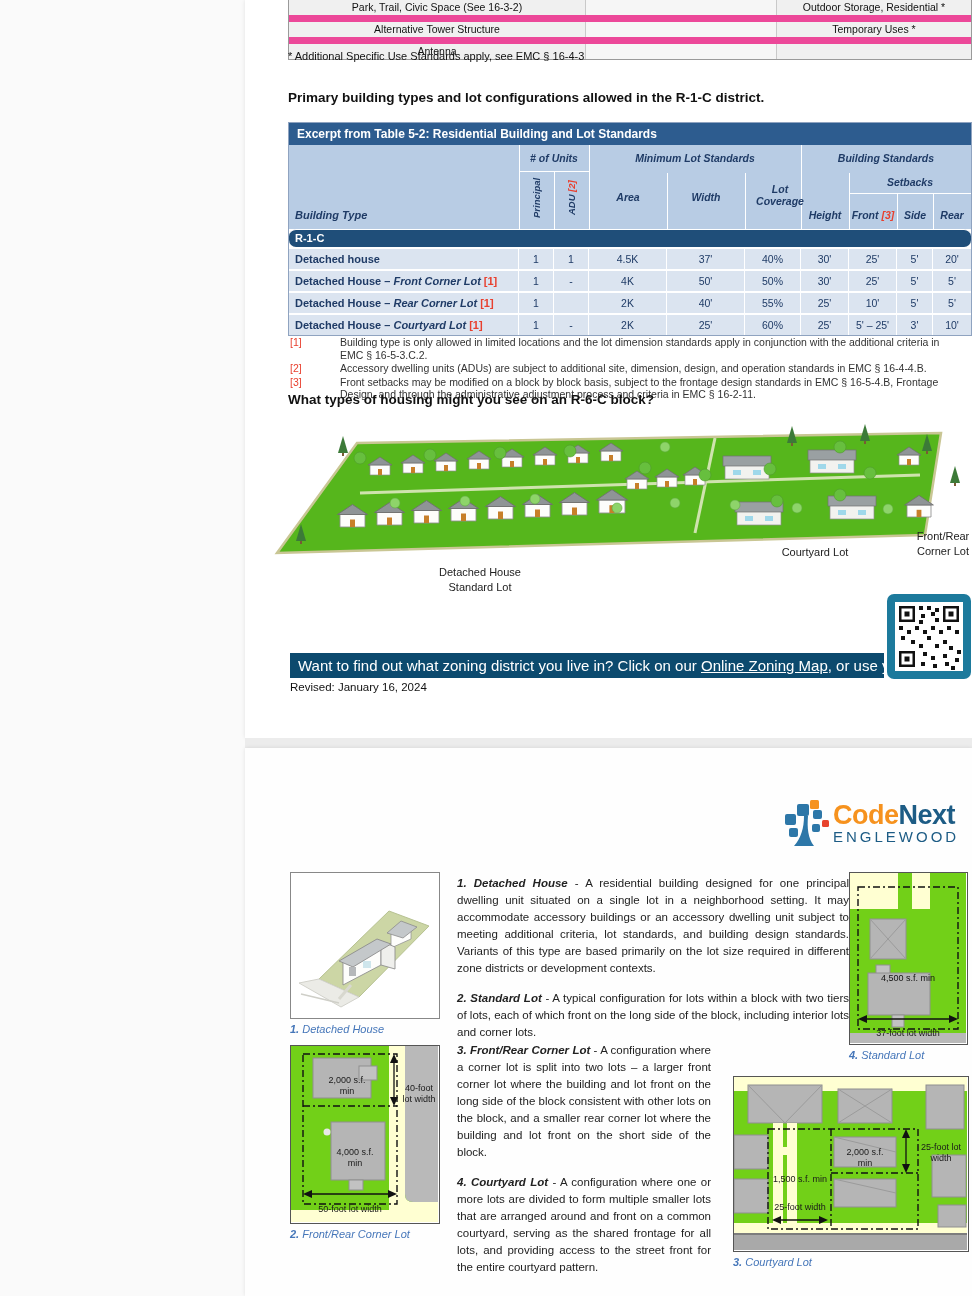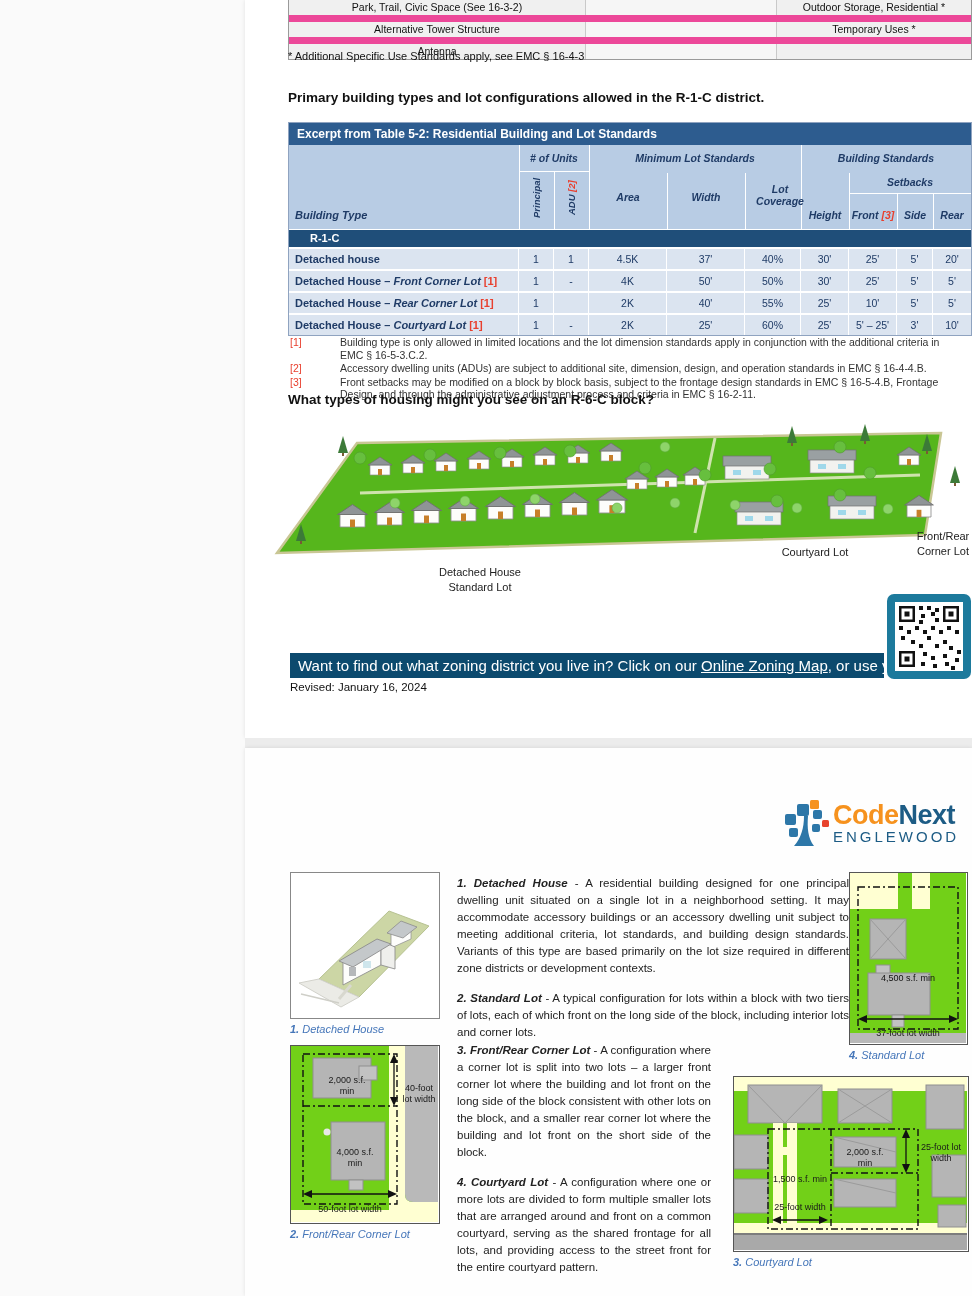--- a/index.html
+++ b/index.html
@@ -24,21 +24,21 @@
   .h1b{left:43px;top:392px;font-size:13.5px;font-weight:bold;}
 
   
   .stdtable{left:43px;top:122px;width:682px;border:1px solid #8fa3c0;box-sizing:content-box;}
   .ttl{height:22px;background:#2d5c8f;color:#fff;font-weight:bold;font-size:12px;line-height:22px;padding-left:8px;}
   .thead{position:relative;height:84px;background:#b8cce4;color:#1f3b66;}
   .hl{position:absolute;font-size:10.5px;font-weight:bold;font-style:italic;text-align:center;}
   .wline{position:absolute;background:#ffffff;}
   .vlab{position:absolute;display:flex;align-items:center;justify-content:center;writing-mode:vertical-rl;transform:rotate(180deg);font-size:9.5px;font-weight:bold;font-style:italic;}
   .red{color:#e8402f;}
-  .band{height:17px;background:#1f4e79;color:#fff;font-weight:bold;font-size:11px;line-height:17px;padding-left:21px;border-top:1px solid #fff;}
+  .band{height:17px;background:#1f4e79;color:#fff;font-weight:bold;font-size:11px;line-height:17px;padding-left:6px;border-top:1px solid #fff;border-radius:7px;}
   .trow{display:flex;height:20px;background:#dbe4f0;border-top:2px solid #fff;color:#1f3b66;}
   .td{box-sizing:border-box;border-right:1px solid #fff;font-size:10.5px;line-height:20px;text-align:center;overflow:hidden;white-space:nowrap;}
   .td.left{text-align:left;padding-left:6px;font-weight:bold;font-size:11px;}
   .bti{font-style:italic;}
   .refsp{margin-left:3px;color:#e8402f;}
   .c0{width:230px}.c1{width:35px}.c2{width:35px}.c3{width:78px}.c4{width:78px}.c5{width:56px}.c6{width:48px}.c7{width:48px}.c8{width:36px}.c9{width:38px;border-right:none;}
 
   .fnblock{left:43px;top:336px;width:660px;}
   .fnote{position:relative;padding-left:52px;font-size:10.5px;line-height:12.5px;color:#333;margin-bottom:1px;}
   .fmark{position:absolute;left:2px;color:#e8402f;}

